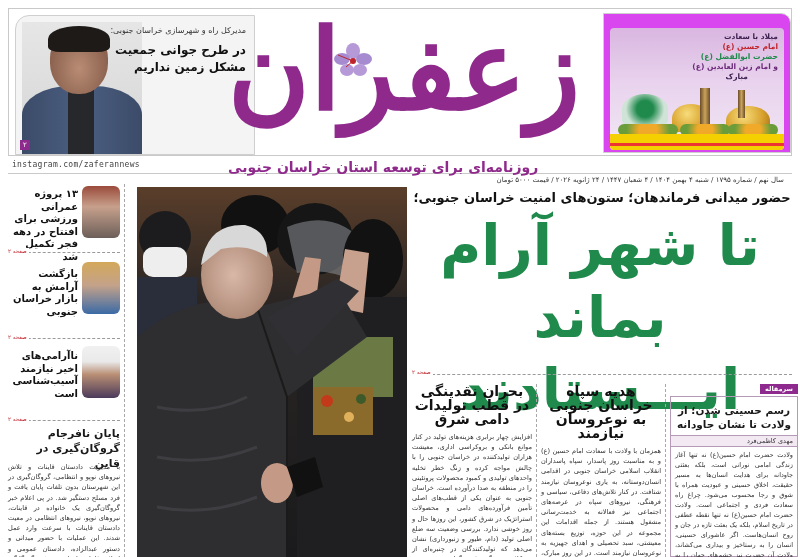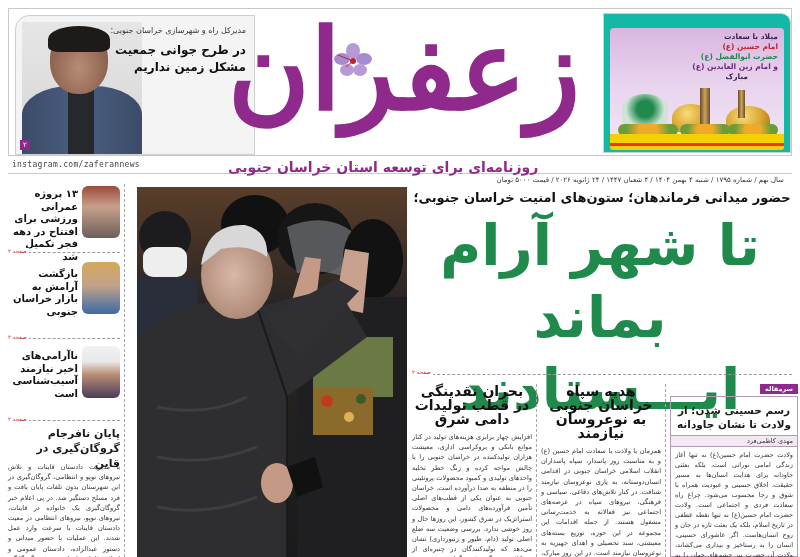--- a/index.html
+++ b/index.html
@@ -15,21 +15,21 @@
   .portrait .suit { position: absolute; left: 0; top: 64px; width: 120px; height: 72px; border-radius: 40% 40% 0 0; background: linear-gradient(90deg,#3b4b68 0%,#4c5f82 50%,#3b4b68 100%); }
   .portrait .shirt { position: absolute; left: 46px; top: 68px; width: 26px; height: 64px; background: #27282c; }
   .top-story .page-badge { position: absolute; left: 4px; top: 124px; width: 10px; height: 10px; background: #8e2a8e; color: #fff; font-size: 7px; line-height: 10px; text-align: center; }
   .top-story .kicker { position: absolute; right: 8px; top: 10px; font-size: 8px; color: #333; direction: rtl; }
   .top-story .headline { position: absolute; right: 8px; top: 26px; width: 150px; direction: rtl; text-align: right; font-size: 12px; font-weight: bold; line-height: 17px; color: #111; }
 
   .logo { position: absolute; left: 205px; top: 4px; width: 380px; height: 150px; }
   .logo-text { position: absolute; left: 10px; top: -18px; width: 360px; text-align: center; font-family: "DejaVu Serif", serif; font-size: 112px; font-weight: bold; color: #8f2a8c; direction: rtl; letter-spacing: -6px; line-height: 150px; }
   .saffron { position: absolute; left: 118px; top: 30px; width: 42px; height: 34px; }
 
-  .ad { position: absolute; left: 594px; top: 4px; width: 188px; height: 140px; border: 1px solid #cfcfcf; border-radius: 0 10px 0 0; background: #14b8a6; }
+  .ad { position: absolute; left: 594px; top: 4px; width: 188px; height: 140px; border: 1px solid #cfcfcf; border-radius: 0 10px 0 0; background: #d946ef; }
   .ad-inner { position: absolute; left: 6px; top: 14px; width: 174px; height: 122px; border-radius: 4px; background: linear-gradient(180deg,#d9b6e0 0%,#e9d3ee 45%,#f1e6f3 100%); overflow: hidden; }
   .ad-text { position: absolute; right: 6px; top: 4px; direction: rtl; text-align: right; font-size: 7.5px; line-height: 10px; font-weight: bold; }
   .ad-text .l1 { color: #3a1e4e; }
   .ad-text .l2 { color: #c0242b; }
   .ad-text .l3 { color: #1f8a4c; }
   .ad-text .l4 { color: #6b2a7a; }
   .ad-text .l5 { color: #3a1e4e; margin-right: 30px; }
   .dome { position: absolute; border-radius: 50% 50% 6px 6px; background: radial-gradient(circle at 40% 35%, #f7dc7a 0%, #d8a12d 60%, #a36f14 100%); }
   .minaret { position: absolute; background: linear-gradient(90deg,#6a4c2a,#c9a35a,#6a4c2a); }
   .ad-ribbon { position: absolute; left: 0; bottom: 0; width: 100%; height: 16px; background: linear-gradient(180deg,#f5d000 0%,#f5d000 55%,#e33 55%,#e33 75%,#f5d000 75%); }

